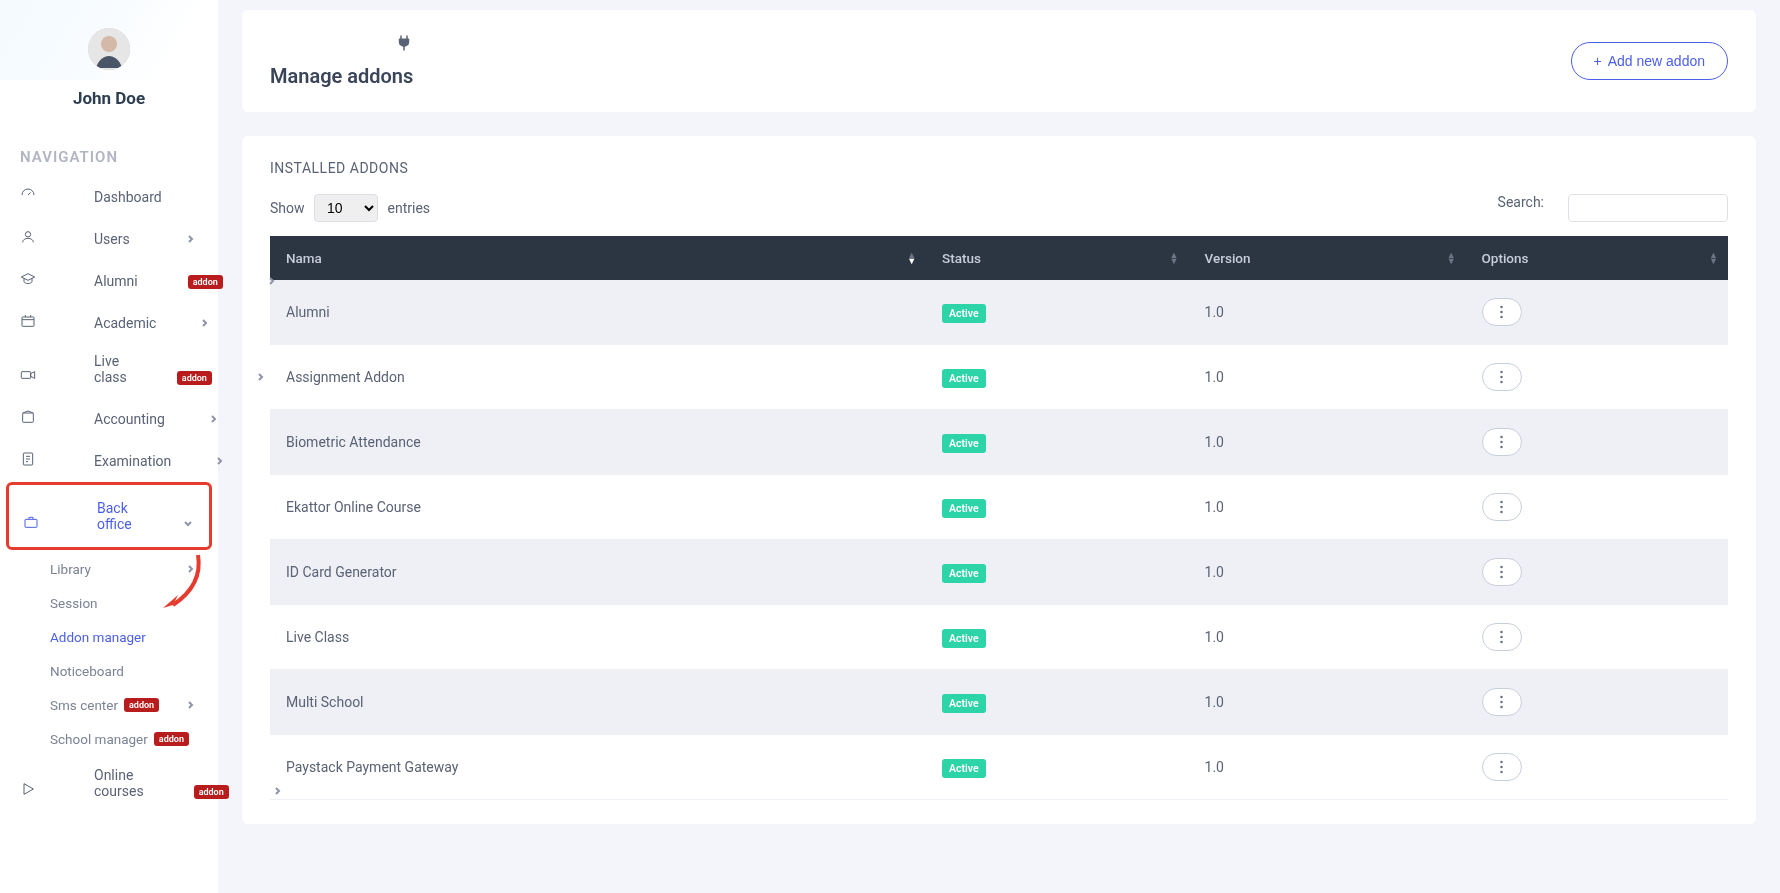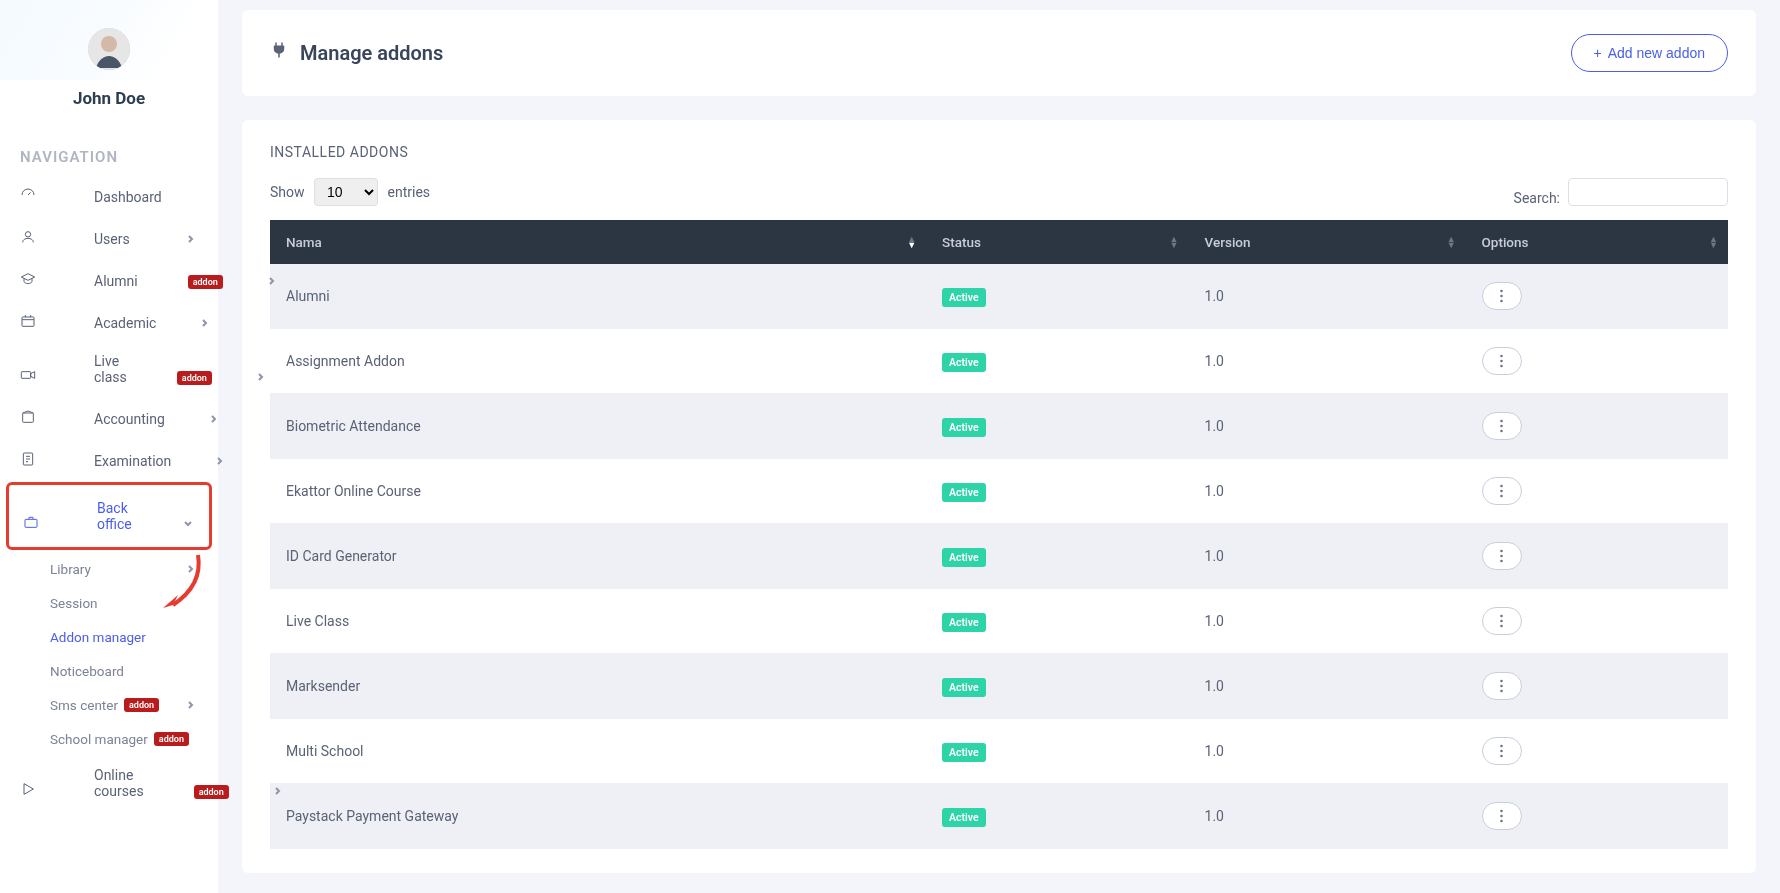--- a/index.html
+++ b/index.html
@@ -22,30 +22,30 @@
 .nav-chevron { width: 14px; color: #8e95a9; }
 .nav-chevron svg { width: 10px; height: 10px; stroke: currentColor; fill: none; stroke-width: 2; }
 .sub-item { padding: 9px 18px 9px 50px; font-size: 13.5px; color: #7c8396; cursor: pointer; display:flex; align-items:center;}
 .sub-item.active { color: #4b5fea; }
 .sub-item .nav-chevron { margin-left:auto; }
 .highlight-red { border: 3px solid #e63c2f; border-radius: 6px; margin: 2px 6px; padding: 15px 12px; }
 .red-arrow { position:absolute; left:158px; top:550px; width:50px; height:70px; }
 
 .main { flex: 1; padding: 0 24px 24px; }
 .page-header { background: #fff; border-radius: 6px; margin-top: 10px; padding: 24px 28px; display: flex; align-items: center; justify-content: space-between; }
-.page-title-wrap { display: flex; align-items: flex-start; gap: 12px; }
+.page-title-wrap { display: flex; align-items: flex-end; gap: 12px; flex-direction: column; }
 .page-title-icon { width: 18px; height: 18px; }
 .page-title { font-size: 20px; font-weight: 600; color: #3a4559; }
 .btn-add { border: 1px solid #4b5fea; color: #4b5fea; background: #fff; border-radius: 24px; padding: 10px 22px; font-size: 14px; cursor: pointer; display:flex; align-items:center; gap:6px; }
 
 .card { background: #fff; border-radius: 6px; margin-top: 24px; padding: 24px 28px; }
 .card-title { font-size: 14px; font-weight: 400; letter-spacing: .5px; color: #5a6275; margin-bottom: 18px; }
 .dt-top { display: flex; justify-content: space-between; align-items: center; margin-bottom: 14px; font-size: 14px; color: #5a6275; }
 .dt-show select { margin: 0 6px; padding: 4px 18px 4px 8px; border: 1px solid #dcdfe8; border-radius: 4px; font-size: 14px; }
-.dt-search { display: flex; align-items: flex-end; gap: 8px; }
+.dt-search { display: flex; align-items: flex-start; gap: 24px; }
 .dt-search input { border: 1px solid #dcdfe8; border-radius: 4px; padding: 5px 8px; font-size: 14px; width: 160px; }
 
 table { width: 100%; border-collapse: collapse; }
 thead { background: #2c3542; }
 th { text-align: left; padding: 14px 16px; font-size: 13.5px; font-weight: 500; color: #c7cdd9; position: relative; }
 th .sort-icons { position: absolute; right: 10px; top: 50%; transform: translateY(-50%); font-size:9px; line-height:6px; color:#6c7688;}
 th .sort-icons .up{display:block;}
 th .sort-icons .down{display:block;}
 tbody tr { border-bottom: 1px solid #eef0f5; }
 tbody tr:nth-child(odd) { background: #eef0f6; }
@@ -351,34 +351,20 @@
                 <button class="opt-btn">
                   <svg viewBox="0 0 3 14">
                     <circle cx="1.5" cy="2" r="1.3" fill="#6c7688"></circle>
                     <circle cx="1.5" cy="7" r="1.3" fill="#6c7688"></circle>
                     <circle cx="1.5" cy="12" r="1.3" fill="#6c7688"></circle>
                   </svg>
                 </button>
               </td>
             </tr>
             <tr>
-              <td>Marksender</td>
-              <td><span class="badge-active">Active</span></td>
-              <td>1.0</td>
-              <td class="col-options">
-                <button class="opt-btn">
-                  <svg viewBox="0 0 3 14">
-                    <circle cx="1.5" cy="2" r="1.3" fill="#6c7688"></circle>
-                    <circle cx="1.5" cy="7" r="1.3" fill="#6c7688"></circle>
-                    <circle cx="1.5" cy="12" r="1.3" fill="#6c7688"></circle>
-                  </svg>
-                </button>
-              </td>
-            </tr>
-            <tr>
               <td>Multi School</td>
               <td><span class="badge-active">Active</span></td>
               <td>1.0</td>
               <td class="col-options">
                 <button class="opt-btn">
                   <svg viewBox="0 0 3 14">
                     <circle cx="1.5" cy="2" r="1.3" fill="#6c7688"></circle>
                     <circle cx="1.5" cy="7" r="1.3" fill="#6c7688"></circle>
                     <circle cx="1.5" cy="12" r="1.3" fill="#6c7688"></circle>
                   </svg>

